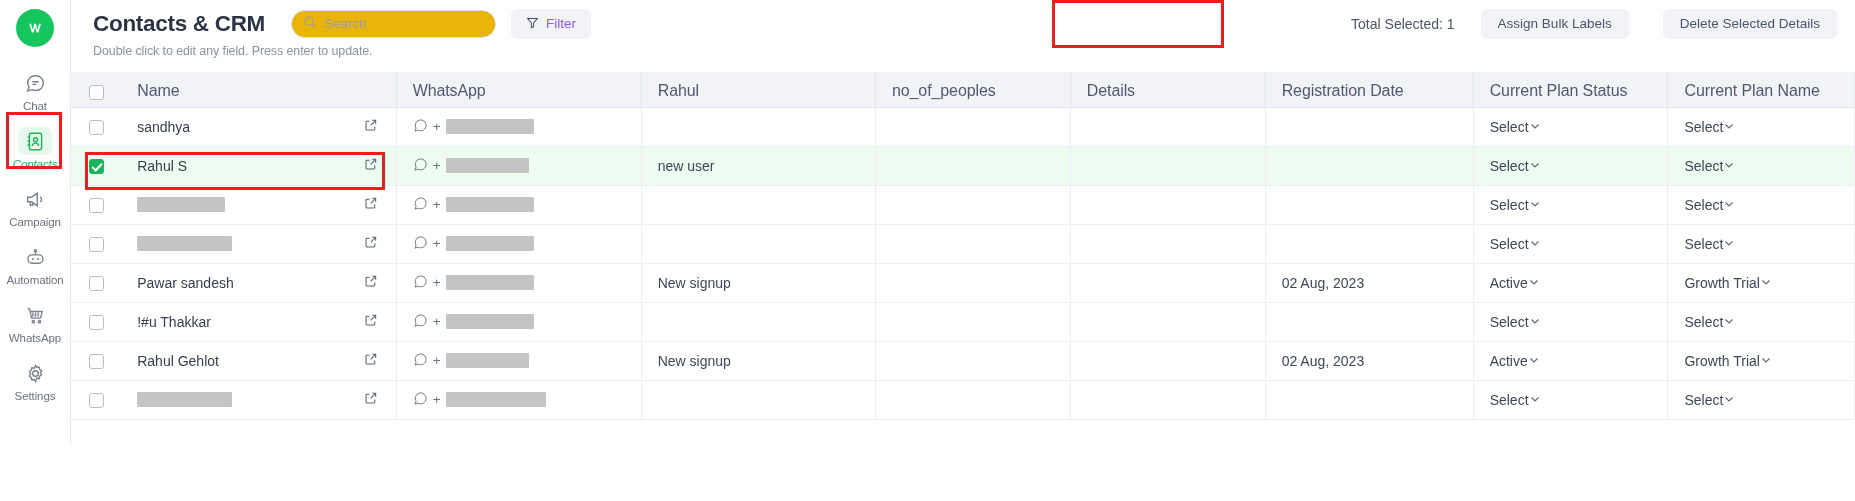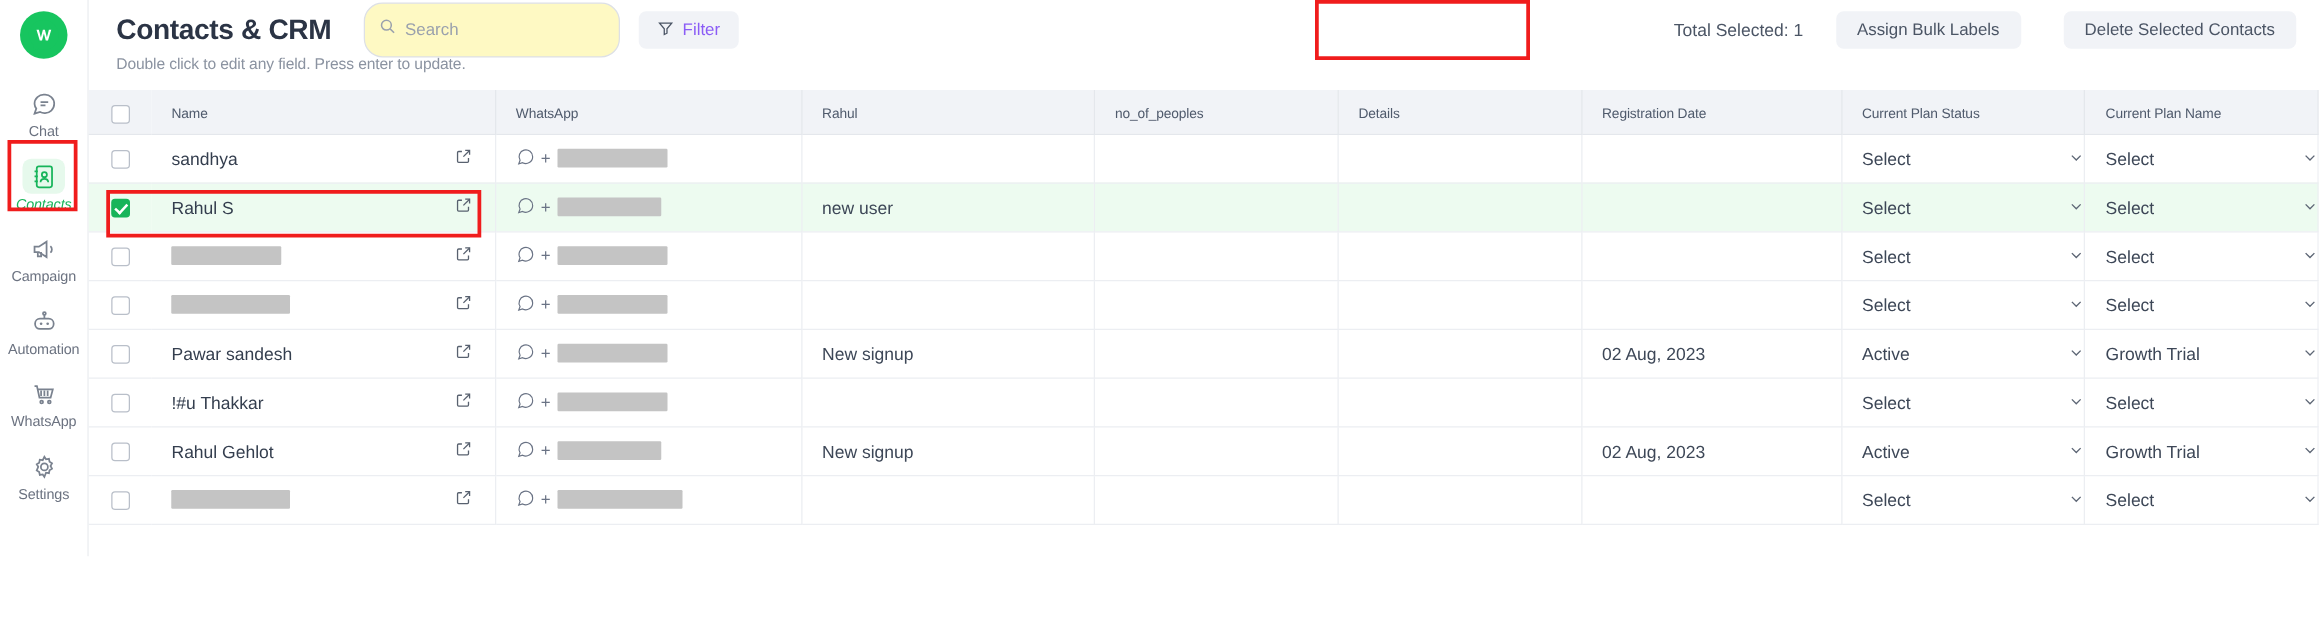--- a/index.html
+++ b/index.html
@@ -58,24 +58,24 @@
 
   .topbar {
     height: 47px; display: flex; align-items: center;
     padding: 0 18px 0 22px; position: relative;
   }
   .page-title {
     font-size: 22.5px; font-weight: 700; color: #2b3445;
     letter-spacing: -0.3px; white-space: nowrap;
   }
   .search-box {
-    margin-left: 26px; width: 205px; height: 44px;
+    margin-left: 26px; width: 205px; height: 28px;
     border: 1px solid #dde0e6; border-radius: 15px;
     display: flex; align-items: center; padding: 0 11px;
-    background: #fef9c3;
+    background: #eab308;
   }
   .search-box svg { flex: none; }
   .search-input {
     border: none; outline: none; background: transparent;
     font-family: "Liberation Sans", sans-serif;
     font-size: 13.5px; color: #3b4556; margin-left: 7px; width: 100%;
   }
   .search-input::placeholder { color: #9aa1ad; }
   .filter-btn {
     margin-left: 15px; height: 30px; padding: 0 15px;
@@ -107,21 +107,21 @@
     padding-left: 22px; font-size: 12.5px; color: #8b93a1;
     margin-top: -3px; letter-spacing: -0.1px;
   }
 
   
   .table-wrap { margin-top: 14px; width: 100%; }
   table { border-collapse: collapse; width: 100%; table-layout: fixed; }
   thead th {
     background: #f1f3f7;
     height: 35px;
-    font-size: 11px; font-weight: 400; color: #4f5a6c;
+    font-size: 16px; font-weight: 400; color: #4f5a6c;
     text-align: left; padding: 4px 0 0 16px;
     border-right: 1px solid #e4e7ec;
     border-bottom: 1px solid #e4e7ec;
     white-space: nowrap; letter-spacing: -0.1px;
   }
   thead th.c-check { padding-left: 18px; width: 42px; border-right: none; }
   tbody td {
     height: 39px;
     border-right: 1px solid #eceef2;
     border-bottom: 1px solid #eceef2;
@@ -156,21 +156,21 @@
     width: 4px; height: 8px; border: solid #fff;
     border-width: 0 2px 2px 0; transform: rotate(43deg);
   }
   .name-cell { display: flex; align-items: center; justify-content: space-between; padding-right: 18px; }
   .name-text { color: #343e4e; font-size: 14px; }
   .redact { display: inline-block; height: 15px; background: #c4c4c4; border-radius: 1px; vertical-align: middle; }
   .ext-icon { flex: none; cursor: pointer; }
   .wa-cell { display: flex; align-items: center; gap: 5px; }
   .wa-plus { color: #6a7385; font-size: 13.5px; }
   .sel-cell {
-    display: flex; align-items: center; justify-content: space-between;
+    display: flex; align-items: center; 
     padding-right: 0; cursor: pointer; color: #3d4757;
   }
   .chev { flex: none; }
 
   .anno-row {
     position: absolute; left: 14px; top: 152px;
     width: 300px; height: 38px;
     border: 3px solid #f01c1c; pointer-events: none; z-index: 30;
   }
 </style>
@@ -280,21 +280,21 @@
           </svg>
         </span>
         <span>Filter</span>
       </button>
 
       <div class="topbar-right">
         <span class="total-selected">Total Selected: 1</span>
         <button class="bulk-btn">Assign Bulk Labels</button>
         <span class="bulk-gap"></span>
         <span class="bulk-gap"></span>
-        <button class="bulk-btn">Delete Selected Contacts</button>
+        <button class="bulk-btn">Delete Selected Details</button>
       </div>
 
       <div class="anno-assign"></div>
     </div>
 
     <div class="subtitle">Double click to edit any field. Press enter to update.</div>
 
     <div class="table-wrap">
       <table>
         <colgroup>

